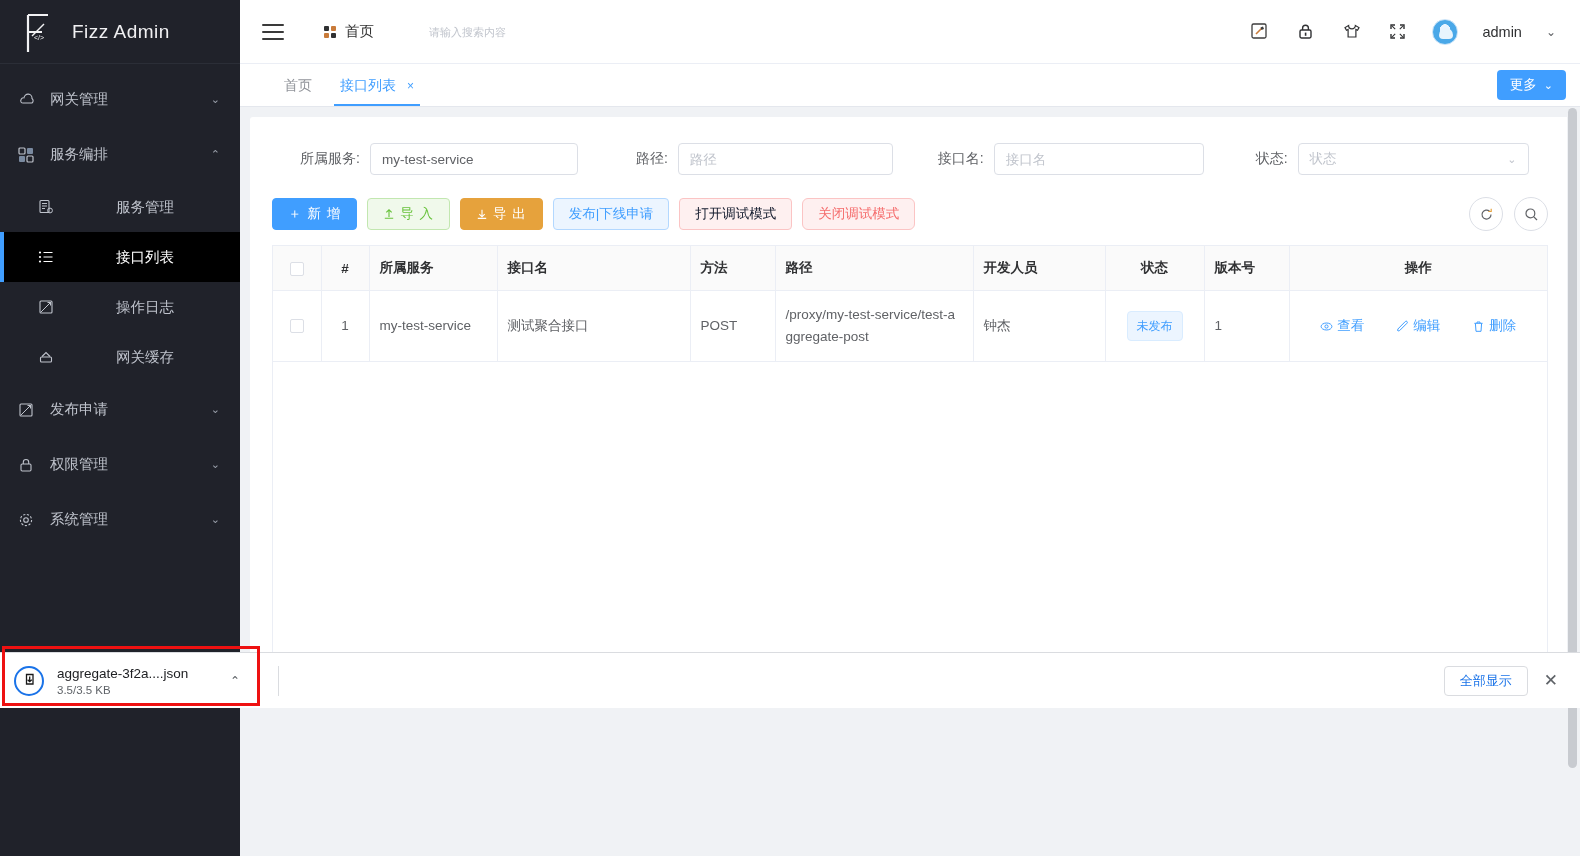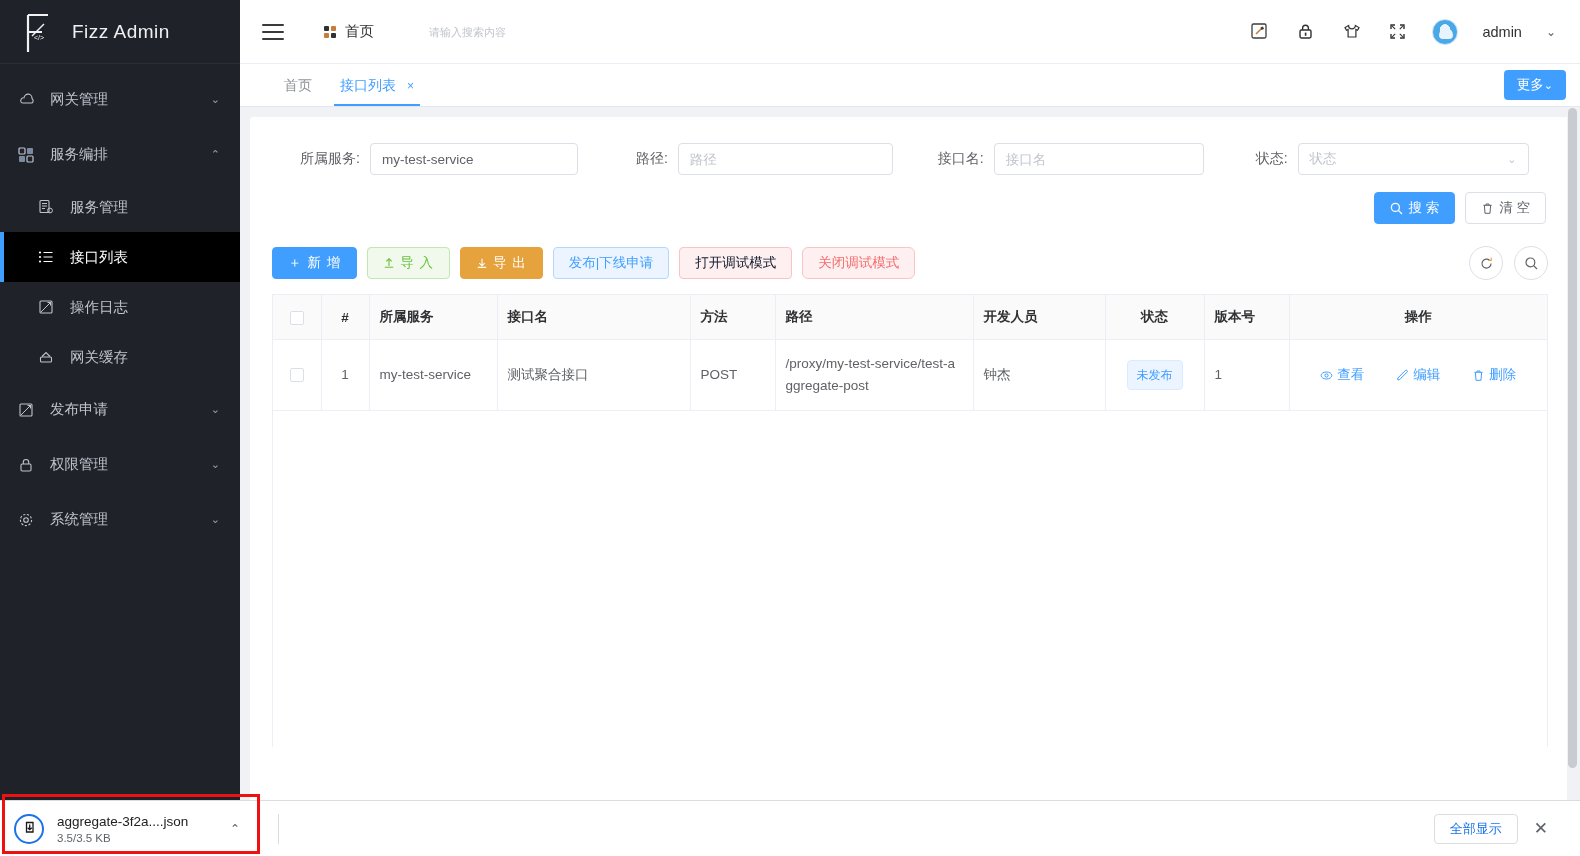--- a/index.html
+++ b/index.html
@@ -2,21 +2,21 @@
 <html><head>
 <meta charset="utf-8">
 <style>
   * { box-sizing: border-box; margin: 0; padding: 0; }
   html, body {
     width: 1580px; height: 856px;
     font-family: "Liberation Sans", "DejaVu Sans", sans-serif;
     background: #f0f2f5;
     overflow: hidden;
   }
-  .app { position: relative; width: 1580px; height: 856px; display: flex; }
+  .app { position: relative; width: 1580px; height: 708px; display: flex; }
 
   
   .sidebar {
     width: 240px; height: 856px;
     background: #20222a;
     flex: 0 0 240px;
     position: relative;
     z-index: 5;
   }
   .brand {
@@ -30,21 +30,21 @@
 
   .menu { padding-top: 8px; }
   .menu-item {
     height: 55px; display: flex; align-items: center;
     padding: 0 20px 0 18px; color: #bfc3cc; font-size: 14.5px;
     cursor: pointer; position: relative;
   }
   .menu-item .mi-ico { width: 24px; display: flex; align-items: center; justify-content: flex-start; color: #bfc3cc; }
   .menu-item .mi-label { flex: 1; margin-left: 8px; }
   .menu-item .mi-arrow { color: #9aa0ab; font-size: 11px; }
-  .menu-item.sub { padding-left: 38px; font-size: 14.5px; height: 50px; }
+  .menu-item.sub { padding-left: 38px; font-size: 14.5px; height: 50px; text-align: center; }
   .menu-item.active {
     background: #000000; color: #ffffff;
   }
   .menu-item.active::before {
     content: ""; position: absolute; left: 0; top: 0; bottom: 0; width: 4px; background: #409eff;
   }
   .menu-item.active .mi-ico { color: #ffffff; }
 
   
   .right { flex: 1; display: flex; flex-direction: column; min-width: 0; position: relative; }
@@ -85,21 +85,21 @@
     font-size: 14px; color: #909399; padding: 0 14px 11px 14px; cursor: pointer; position: relative;
   }
   .tab.active { color: #409eff; }
   .tab.active::after {
     content: ""; position: absolute; left: 8px; right: 8px; bottom: 0; height: 2px; background: #409eff;
   }
   .tab .tab-x { font-size: 12px; color: #409eff; margin-left: 7px; }
   .more-btn {
     margin-left: auto; margin-bottom: 6px; height: 30px; padding: 0 13px;
     background: #409eff; color: #fff; border: none; border-radius: 4px; font-size: 13.5px;
-    display: flex; align-items: center; cursor: pointer;
+    display: flex; align-items: center; gap: 7px; cursor: pointer;
     font-family: "Liberation Sans", sans-serif;
   }
 
   .content {
     flex: 1; background: #f0f2f5; padding: 10px 10px 0 10px;
     overflow: hidden; position: relative;
   }
   .card {
     background: #ffffff; border-radius: 3px; height: 100%;
     padding: 18px 22px 0 22px; position: relative;
@@ -204,21 +204,21 @@
   .dl-item { display: flex; align-items: center; gap: 13px; padding-left: 14px; width: 246px; height: 100%; }
   .dl-ico {
     width: 30px; height: 30px; border-radius: 50%; border: 2px solid #1a73e8; position: relative;
     display: flex; align-items: center; justify-content: center; flex: 0 0 30px;
   }
   .dl-meta { display: flex; flex-direction: column; gap: 3px; }
   .dl-name { font-size: 13.5px; color: #202124; }
   .dl-size { font-size: 11.5px; color: #5f6368; }
   .dl-caret { margin-left: auto; color: #5f6368; font-size: 12px; padding-right: 6px; }
   .dl-sep { width: 1px; height: 30px; background: #dadce0; }
-  .dl-right { margin-left: auto; display: flex; align-items: center; gap: 16px; padding-right: 32px; }
+  .dl-right { margin-left: auto; display: flex; align-items: center; gap: 16px; padding-right: 22px; }
   .dl-showall {
     height: 30px; padding: 0 15px; border: 1px solid #dadce0; border-radius: 4px; background: #fff;
     color: #1a73e8; font-size: 13px; display: flex; align-items: center; cursor: pointer;
     font-family: "Liberation Sans", sans-serif;
   }
   .dl-close { color: #5f6368; font-size: 17px; cursor: pointer; }
   .dl-highlight {
     position: absolute; left: 2px; bottom: 2px; width: 258px; height: 60px;
     border: 3px solid #ee1111; z-index: 60; pointer-events: none;
   }
@@ -429,39 +429,20 @@
           </div>
           <div class="fgroup" style="margin-left:52px;">
             <span class="flabel">状态:</span>
             <div class="fselect">
               <span>状态</span>
               <span class="caret">⌄</span>
             </div>
           </div>
         </div>
 
-        <div class="filter-actions">
-          <button class="btn btn-primary">
-            <span>
-              <svg width="13" height="13" viewBox="0 0 13 13">
-                  <circle cx="5.4" cy="5.4" r="4" fill="none" stroke="#fff" stroke-width="1.3"></circle>
-                  <path d="M8.4 8.4L12 12" stroke="#fff" stroke-width="1.3"></path>
-                </svg>
-            </span>
-            <span>搜 索</span>
-          </button>
-          <button class="btn btn-default">
-            <span>
-              <svg width="13" height="13" viewBox="0 0 13 13">
-                  <path d="M2.4 3.3h8.2M5 3.3V2h3v1.3M3.4 3.3l.6 8h5l.6-8" fill="none" stroke="#606266" stroke-width="1"></path>
-                </svg>
-            </span>
-            <span>清 空</span>
-          </button>
-        </div>
 
         <div class="toolbar">
           <button class="btn b-add">
             <span>＋</span>
             <span>新 增</span>
           </button>
           <button class="btn b-import">
             <span>
               <svg width="12" height="12" viewBox="0 0 12 12">
                   <path d="M6 9V2M3.3 4.4L6 1.8l2.7 2.6M1.8 10.2h8.4" fill="none" stroke="#67c23a" stroke-width="1.1"></path>

